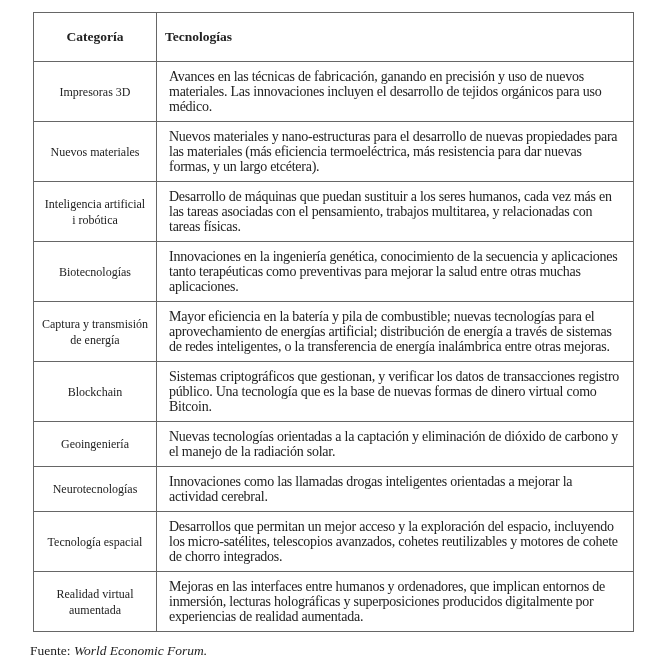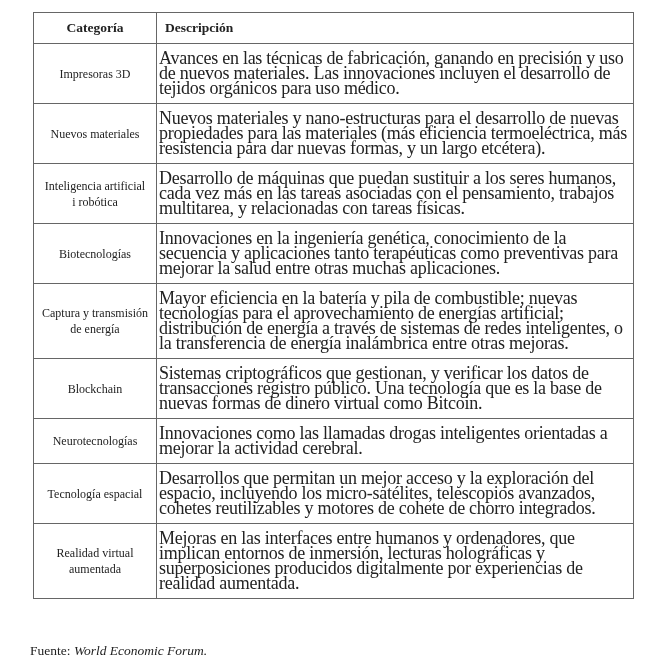--- a/index.html
+++ b/index.html
@@ -27,44 +27,44 @@
   }
   table.tech-table th,
   table.tech-table td {
     border: 1px solid #666666;
   }
   col.col-cat  { width: 123px; }
   col.col-desc { width: 477px; }
   th.cat-header {
     font-size: 13.5px;
     font-weight: bold;
-    padding: 7px 4px;
+    padding: 16px 4px;
   }
   th.desc-header {
     font-size: 13.5px;
     font-weight: bold;
     text-align: left;
     padding: 7px 8px;
   }
   td.cat {
     font-size: 12px;
     text-align: center;
     vertical-align: middle;
     line-height: 16px;
     padding: 4px 8px;
   }
   td.cat.italic {
   }
   td.desc {
-    font-size: 18px;
+    font-size: 14px;
     letter-spacing: -0.25px;
     text-align: left;
     vertical-align: middle;
     line-height: 15px;
-    padding: 7px 2px;
+    padding: 7px 12px;
   }
   .source-note {
     position: absolute;
     left: 30px;
     top: 643px;
     font-size: 13.5px;
     white-space: nowrap;
   }
   .source-note .src-name {
     font-style: italic;
@@ -75,21 +75,21 @@
 
 <div class="table-wrap">
   <table class="tech-table">
     <colgroup>
       <col class="col-cat">
       <col class="col-desc">
     </colgroup>
     <thead>
       <tr>
         <th class="cat-header">Categoría</th>
-        <th class="desc-header">Descripción</th>
+        <th class="desc-header">Tecnologías</th>
       </tr>
     </thead>
     <tbody id="table-body">
         <tr>
           <td class="cat">Impresoras 3D</td>
           <td class="desc">Avances en las técnicas de fabricación, ganando en precisión y uso de nuevos materiales. Las innovaciones incluyen el desarrollo de tejidos orgánicos para uso médico.</td>
         </tr>
         <tr>
           <td class="cat">Nuevos materiales</td>
           <td class="desc">Nuevos materiales y nano-estructuras para el desarrollo de nuevas propiedades para las materiales (más eficiencia termoeléctrica, más resistencia para dar nuevas formas, y un largo etcétera).</td>
@@ -104,20 +104,24 @@
         </tr>
         <tr>
           <td class="cat">Captura y transmisión de energía</td>
           <td class="desc">Mayor eficiencia en la batería y pila de combustible; nuevas tecnologías para el aprovechamiento de energías artificial; distribución de energía a través de sistemas de redes inteligentes, o la transferencia de energía inalámbrica entre otras mejoras.</td>
         </tr>
         <tr>
           <td class="cat italic">Blockchain</td>
           <td class="desc">Sistemas criptográficos que gestionan, y verificar los datos de transacciones registro público. Una tecnología que es la base de nuevas formas de dinero virtual como Bitcoin.</td>
         </tr>
         <tr>
+          <td class="cat">Geoingeniería</td>
+          <td class="desc">Nuevas tecnologías orientadas a la captación y eliminación de dióxido de carbono y el manejo de la radiación solar.</td>
+        </tr>
+        <tr>
           <td class="cat">Neurotecnologías</td>
           <td class="desc">Innovaciones como las llamadas drogas inteligentes orientadas a mejorar la actividad cerebral.</td>
         </tr>
         <tr>
           <td class="cat">Tecnología espacial</td>
           <td class="desc">Desarrollos que permitan un mejor acceso y la exploración del espacio, incluyendo los micro-satélites, telescopios avanzados, cohetes reutilizables y motores de cohete de chorro integrados.</td>
         </tr>
         <tr>
           <td class="cat">Realidad virtual aumentada</td>
           <td class="desc">Mejoras en las interfaces entre humanos y ordenadores, que implican entornos de inmersión, lecturas holográficas y superposiciones producidos digitalmente por experiencias de realidad aumentada.</td>

